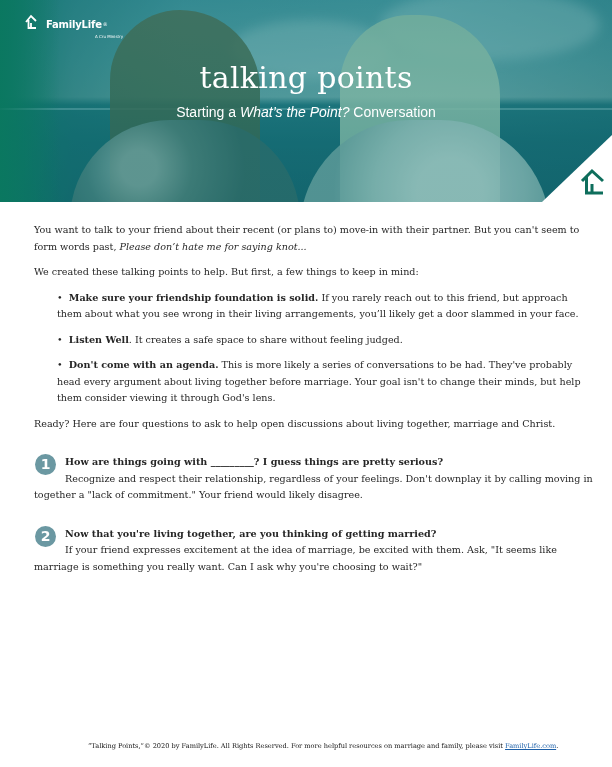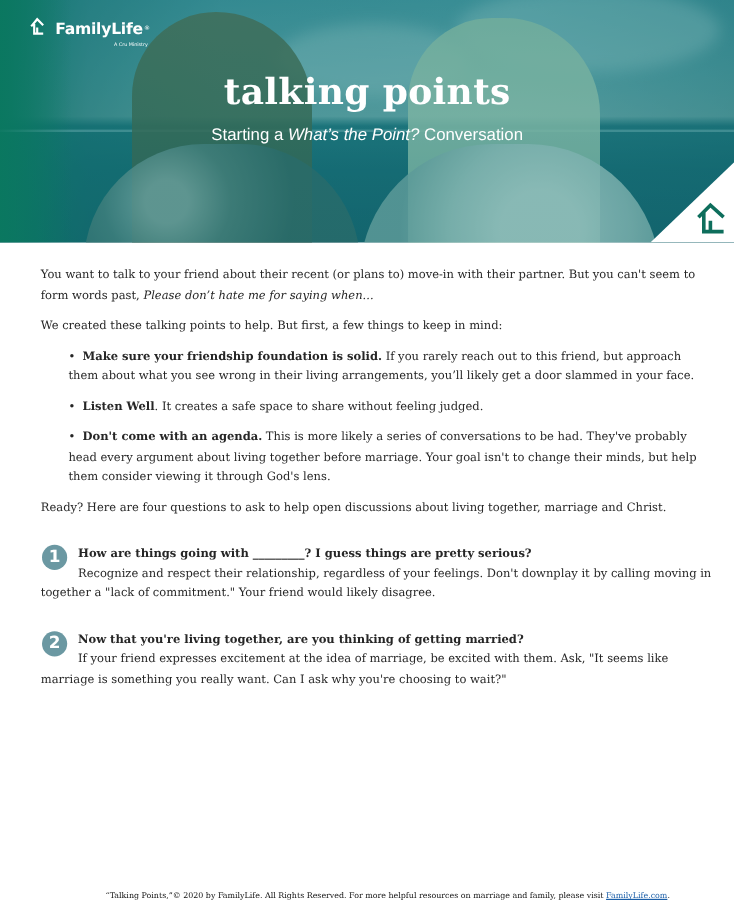--- a/index.html
+++ b/index.html
@@ -40,27 +40,27 @@
     opacity: 0.85;
   }
   .hero .tint { position: absolute; inset: 0; background: rgba(10,110,110,0.35); }
   .hero .left-fade {
     position: absolute; left: 0; top: 0; width: 60px; height: 202px;
     background: linear-gradient(90deg, rgba(10,120,95,0.9), rgba(10,120,95,0));
   }
 
   .logo { position: absolute; left: 24px; top: 14px; display: flex; align-items: center; }
   .logo svg { width: 16px; height: 16px; }
-  .logo .name { font-family: "DejaVu Sans", "Liberation Sans", sans-serif; color: #fff; font-size: 13px; font-weight: bold; margin-left: 6px; letter-spacing: -0.2px; }
+  .logo .name { font-family: "DejaVu Sans", "Liberation Sans", sans-serif; color: #fff; font-size: 10px; font-weight: bold; margin-left: 6px; letter-spacing: -0.2px; }
   .logo .reg { color: #fff; font-size: 5px; vertical-align: super; margin-left: 1px; font-family: "DejaVu Sans", sans-serif; }
   .logo-sub { position: absolute; left: 95px; top: 34px; color: #fff; font-size: 4px; font-family: "DejaVu Sans", "Liberation Sans", sans-serif; }
 
   .hero-title {
     position: absolute; left: 0; top: 60px; width: 612px; text-align: center;
-    color: #fff; font-family: "DejaVu Serif", "Liberation Serif", serif; font-weight: bold;
+    color: #fff; font-family: "DejaVu Serif", "Liberation Serif", serif; font-weight: normal;
     font-size: 30px; letter-spacing: 0.3px;
   }
   .hero-subtitle {
     position: absolute; left: 0; top: 104px; width: 612px; text-align: center;
     color: #fff; font-family: "Liberation Sans", "DejaVu Sans", sans-serif; font-size: 14px;
   }
   .hero-subtitle em { font-style: italic; }
 
   .corner-triangle { position: absolute; right: 0; top: 135px; width: 70px; height: 67px; }
   .corner-triangle svg { width: 70px; height: 67px; display: block; }
@@ -124,21 +124,21 @@
       <polygon points="70,0 70,67 0,67" fill="#ffffff"></polygon>
       <g>
         <path d="M40 46 L50 36 L61 46 M44.5 42 V58 H61 M50 49 V58" fill="none" stroke="#0e6e5c" stroke-width="3" stroke-linejoin="miter"></path>
       </g>
     </svg>
   </div>
 </div>
 
 <div class="content">
   <p class="para">
-    <span>You want to talk to your friend about their recent (or plans to) move-in with their partner. But you can't seem to form words past, </span><em>Please don’t hate me for saying when...</em>
+    <span>You want to talk to your friend about their recent (or plans to) move-in with their partner. But you can't seem to form words past, </span><em>Please don’t hate me for saying knot...</em>
   </p>
   <p class="para">We created these talking points to help. But first, a few things to keep in mind:</p>
 
   <div class="bullets">
     <p class="bullet">
       <span>•</span>&nbsp;
       <b>Make sure your friendship foundation is solid.</b><span> If you rarely reach out to this friend, but approach them about what you see wrong in their living arrangements, you’ll likely get a door slammed in your face.</span>
     </p>
     <p class="bullet">
       <span>•</span>&nbsp;

